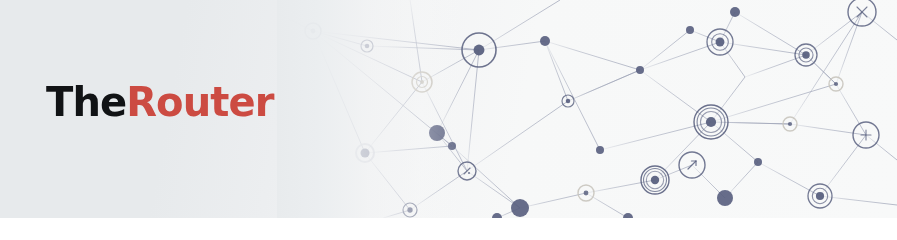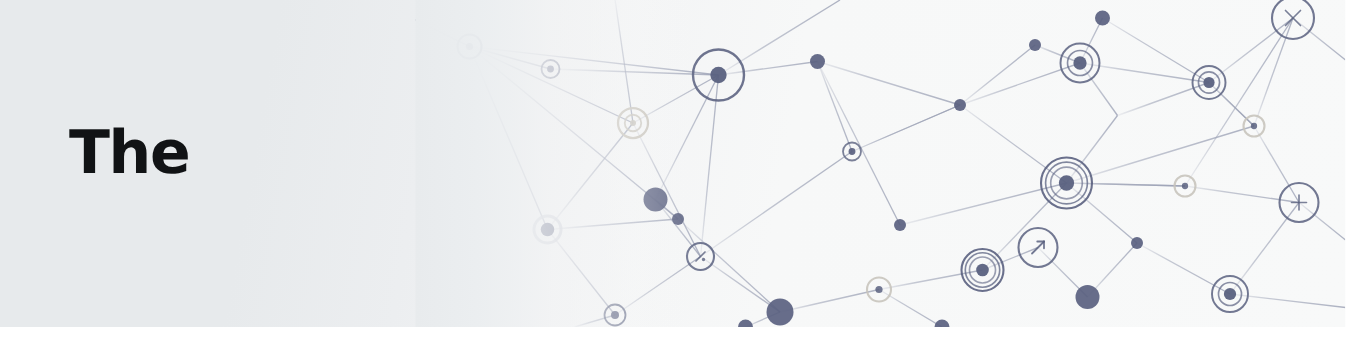--- a/index.html
+++ b/index.html
@@ -281,15 +281,16 @@
           <g>
             <circle cx="628" cy="218" r="5" fill="#5a6180" opacity="0.92"></circle>
           </g>
         </g>
     </svg>
     <div id="network-fade"></div>
   </div>
 
   <div id="logo-wrap">
     <span class="logo-text" id="logo-the">The</span>
+    <span class="logo-text" id="logo-router">Router</span>
   </div>
 
 </div>
 
 </body></html>

